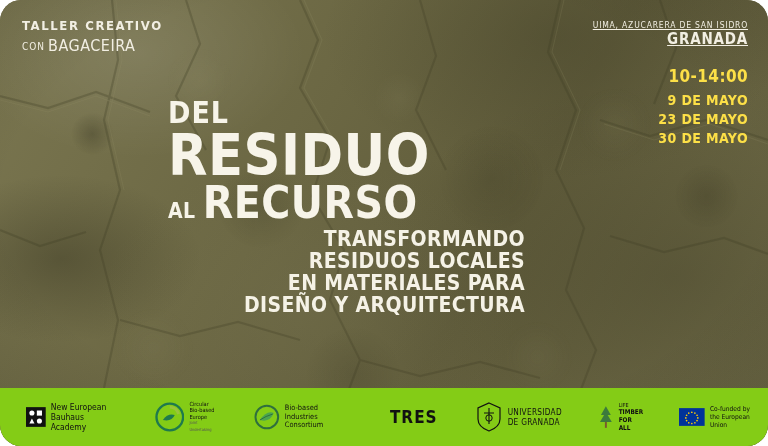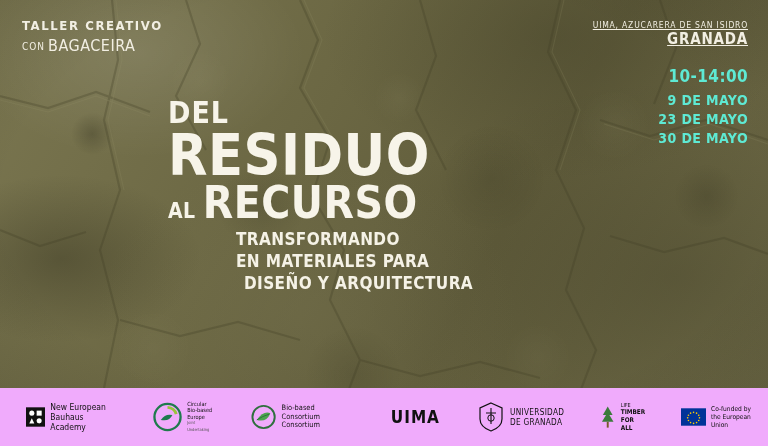--- a/index.html
+++ b/index.html
@@ -12,20 +12,21 @@
     height: 446px;
     overflow: hidden;
     font-family: "DejaVu Sans Condensed", "Liberation Sans", sans-serif;
   }
   .poster {
     position: relative;
     width: 768px;
     height: 446px;
     background-color: #6e6a45;
     overflow: hidden;
+    border-radius: 21px;
   }
   
   .bg-base {
     position: absolute;
     inset: 0;
     background:
       radial-gradient(ellipse 240px 150px at 18% 12%, rgba(255,255,255,0.10), rgba(255,255,255,0) 70%),
       radial-gradient(ellipse 320px 200px at 72% 8%, rgba(60,58,35,0.35), rgba(60,58,35,0) 72%),
       radial-gradient(ellipse 300px 220px at 40% 70%, rgba(120,116,82,0.30), rgba(120,116,82,0) 70%),
       radial-gradient(ellipse 420px 260px at 88% 62%, rgba(55,53,32,0.30), rgba(55,53,32,0) 75%),
@@ -109,21 +110,21 @@
     font-size: 15px;
     font-weight: 700;
     letter-spacing: 0.8px;
     line-height: 17px;
   }
   .dates {
     position: absolute;
     right: 20px;
     top: 66px;
     text-align: right;
-    color: #5eead4;
+    color: #fde047;
   }
   .dates .time {
     font-size: 17px;
     font-weight: 700;
     letter-spacing: 0.4px;
     line-height: 21px;
     margin-bottom: 4px;
   }
   .dates .d {
     font-size: 14px;
@@ -159,22 +160,22 @@
     line-height: 46px;
     margin-top: -4px;
   }
   .headline .alrecurso .al { font-size: 21px; }
 
   .subhead {
     position: absolute;
     left: 236px;
     top: 228px;
     color: #f5f2e6;
-    text-align: left;
-    font-size: 17px;
+    text-align: right;
+    font-size: 21px;
     font-weight: 700;
     line-height: 22px;
     letter-spacing: 0.4px;
   }
   .subhead .l2, .subhead .l3, .subhead .l4 { }
   .subhead .l4 { padding-left: 8px; }
 
   
   .body-copy {
     position: absolute;
@@ -189,21 +190,21 @@
   }
   .body-copy p { margin: 0 0 12px 0; }
 
   
   .footer {
     position: absolute;
     left: 0;
     right: 0;
     bottom: 0;
     height: 58px;
-    background: #f0abfc;
+    background: #84cc16;
     display: flex;
     align-items: center;
   }
   .logo {
     display: flex;
     align-items: center;
     color: #111;
     font-size: 7.5px;
     line-height: 9px;
   }
@@ -288,20 +289,21 @@
   </div>
 
   <div class="headline caps">
     <div class="del">DEL</div>
     <div class="residuo">RESIDUO</div>
     <div class="alrecurso"><span class="al">AL </span><span>RECURSO</span></div>
   </div>
 
   <div class="subhead caps">
     <div class="l1">TRANSFORMANDO</div>
+    <div class="l2">RESIDUOS LOCALES</div>
     <div class="l3">EN MATERIALES PARA</div>
     <div class="l4">DISEÑO Y ARQUITECTURA</div>
   </div>
 
 
   <div class="footer">
 
     <div class="logo" style="margin-left:26px;">
       <svg class="neb-mark" viewBox="0 0 20 20">
         <rect x="0" y="0" width="20" height="20" fill="#111"></rect>
@@ -330,27 +332,27 @@
       </div>
     </div>
 
     <div class="logo" style="margin-left:34px;">
       <svg class="bbi-mark" viewBox="0 0 26 26">
         <circle cx="13" cy="13" r="11.5" fill="none" stroke="#2f6f3e" stroke-width="2"></circle>
         <path d="M6 16 q7 -10 14 -7 q-4 10 -14 7 z" fill="#4ba54f"></path>
         <path d="M6 16 q6 -4 13 -6" fill="none" stroke="#2f6f3e" stroke-width="1"></path>
       </svg>
       <div class="bbi-text">
-        <div>Bio-based Consortium</div>
+        <div>Bio-based Industries</div>
         <div>Consortium</div>
       </div>
     </div>
 
     <div class="logo" style="margin-left:38px;">
-      <div class="uima-text">UIMA</div>
+      <div class="uima-text">TRES</div>
     </div>
 
     <div class="logo" style="margin-left:38px;">
       <svg class="ugr-mark" viewBox="0 0 26 30">
         <path d="M13 1 L24 6 L24 17 Q24 25 13 29 Q2 25 2 17 L2 6 Z" fill="none" stroke="#111" stroke-width="1.2"></path>
         <path d="M13 6 L13 22 M8 11 L18 11" stroke="#111" stroke-width="1.1"></path>
         <circle cx="13" cy="16" r="3.2" fill="none" stroke="#111" stroke-width="1"></circle>
       </svg>
       <div class="ugr-text">
         <div>UNIVERSIDAD</div>

